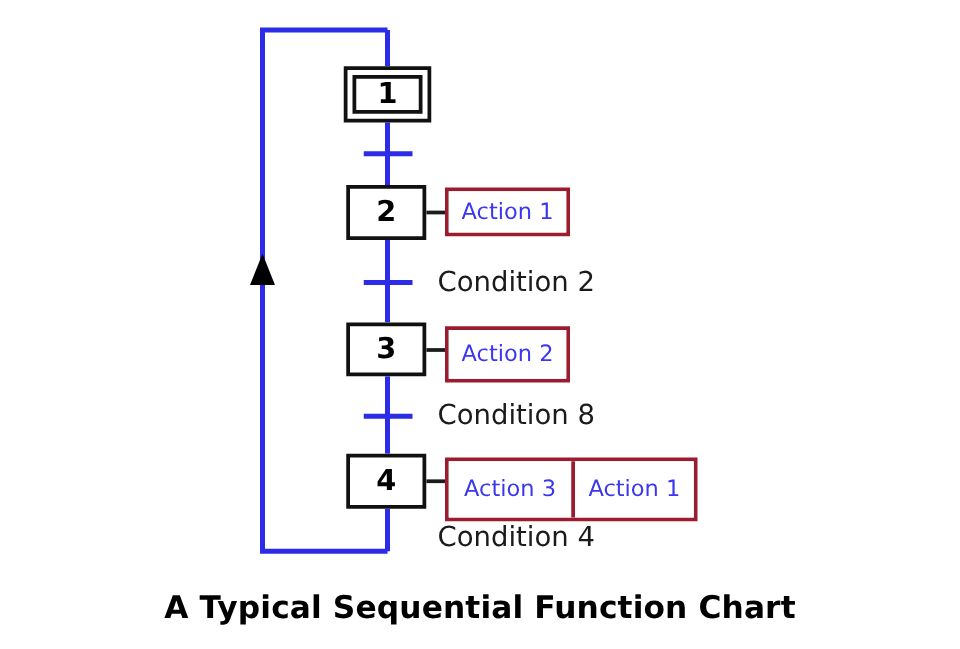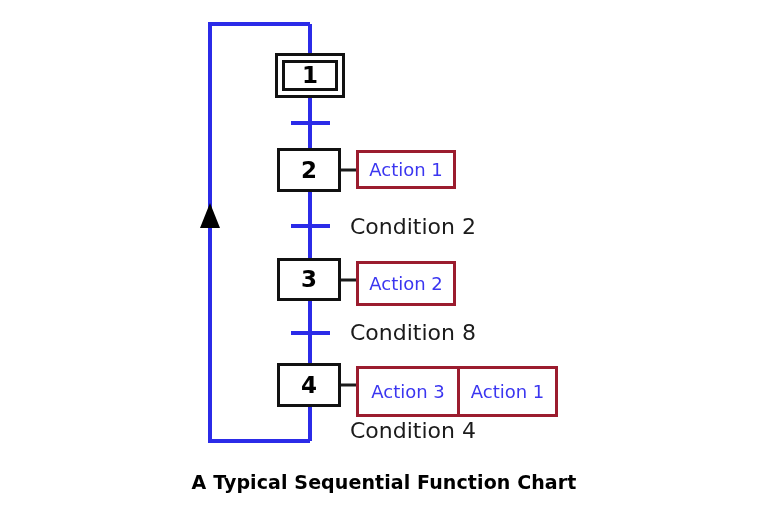--- a/index.html
+++ b/index.html
@@ -104,21 +104,21 @@
 
   
   #caption {
     position: absolute;
     left: 0;
     top: 471px;
     width: 768px;
     text-align: center;
     font-family: "DejaVu Sans", "Liberation Sans", sans-serif;
     font-weight: bold;
-    font-size: 19px;
+    font-size: 25px;
     color: #000000;
     letter-spacing: 0.1px;
     z-index: 5;
   }
 </style>
 </head>
 <body>
 
 <div id="sfc-root">
 

